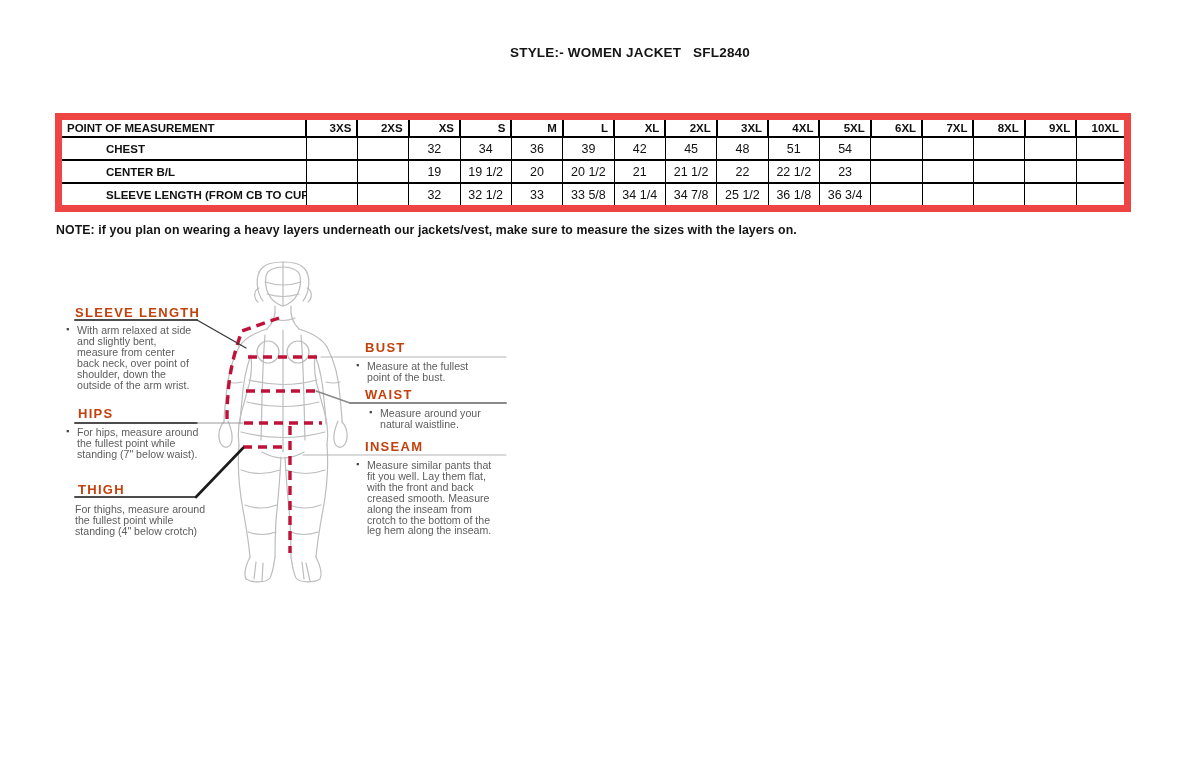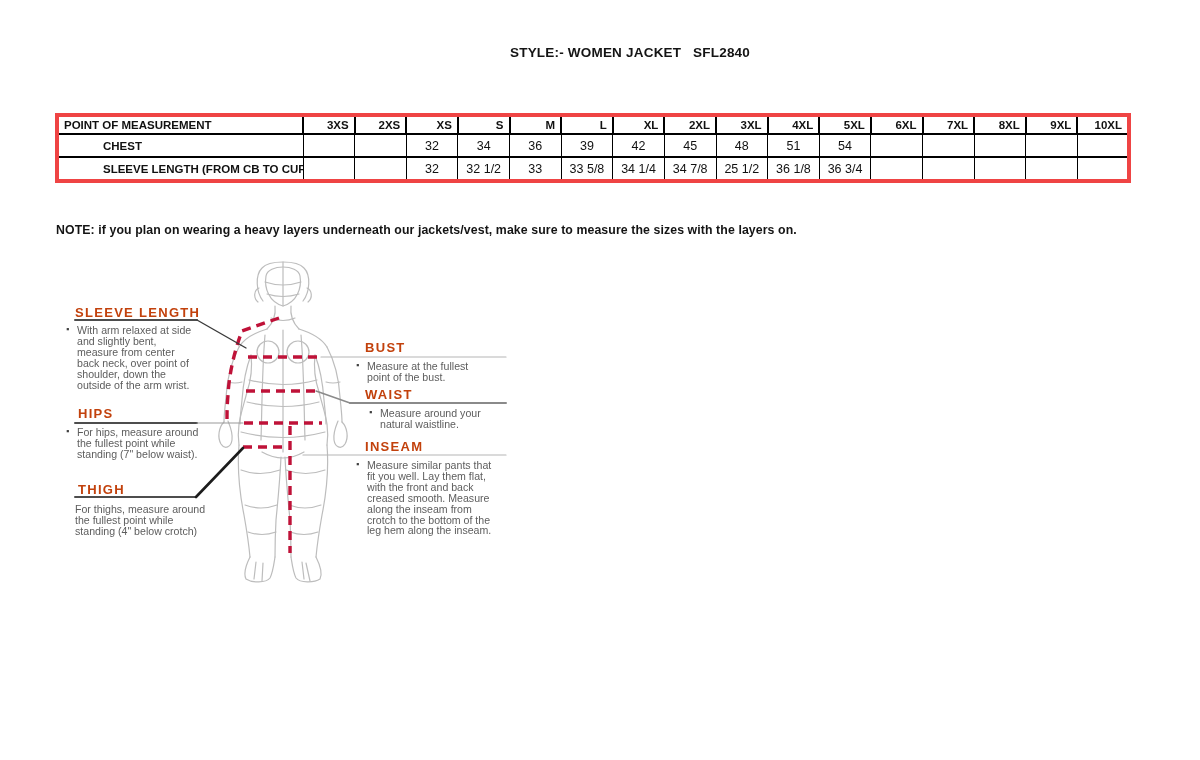--- a/index.html
+++ b/index.html
@@ -8,21 +8,21 @@
     font-family:"Liberation Sans", sans-serif; color:#111;
   }
   .doc-title {
     position:absolute; top:45px; left:30px; width:1200px;
     text-align:center; font-weight:bold; font-size:13.5px; color:#141414;
     white-space:pre; letter-spacing:0.2px;
   }
   table.size-table {
     position:absolute; left:55px; top:113px; width:1076px;
     border-collapse:collapse; table-layout:fixed;
-    border:4px solid #ef4444;
+    border:7px solid #ef4444;
   }
   .size-table th, .size-table td {
     border:2px solid #000; padding:0 5px; overflow:hidden; white-space:nowrap;
     background:#fff;
   }
   .size-table th { height:16px; font-size:11.5px; font-weight:bold; text-align:right; }
   .size-table td {
     height:21px; font-size:12.5px; font-weight:normal; text-align:center;
     border-left-width:1px; border-right-width:1px;
   }
@@ -86,20 +86,39 @@
         <td>48</td>
         <td>51</td>
         <td>54</td>
         <td></td>
         <td></td>
         <td></td>
         <td></td>
         <td></td>
       </tr>
       <tr>
+        <td class="pom">CENTER B/L</td>
+        <td></td>
+        <td></td>
+        <td>19</td>
+        <td>19 1/2</td>
+        <td>20</td>
+        <td>20 1/2</td>
+        <td>21</td>
+        <td>21 1/2</td>
+        <td>22</td>
+        <td>22 1/2</td>
+        <td>23</td>
+        <td></td>
+        <td></td>
+        <td></td>
+        <td></td>
+        <td></td>
+      </tr>
+      <tr>
         <td class="pom">SLEEVE LENGTH (FROM CB TO CUFF)</td>
         <td></td>
         <td></td>
         <td>32</td>
         <td>32 1/2</td>
         <td>33</td>
         <td>33 5/8</td>
         <td>34 1/4</td>
         <td>34 7/8</td>
         <td>25 1/2</td>

